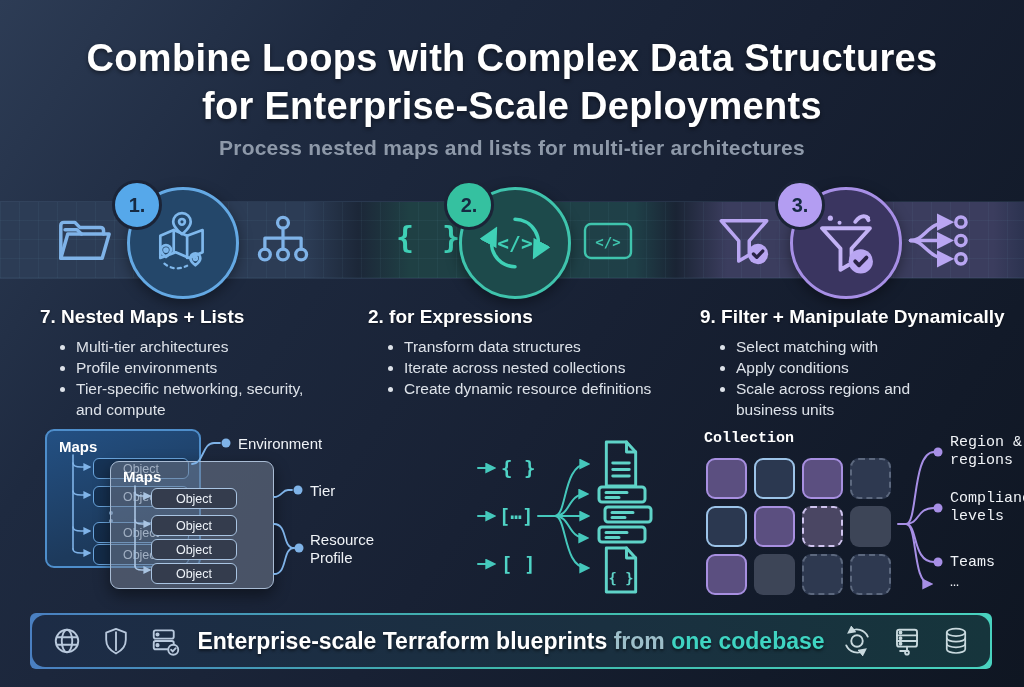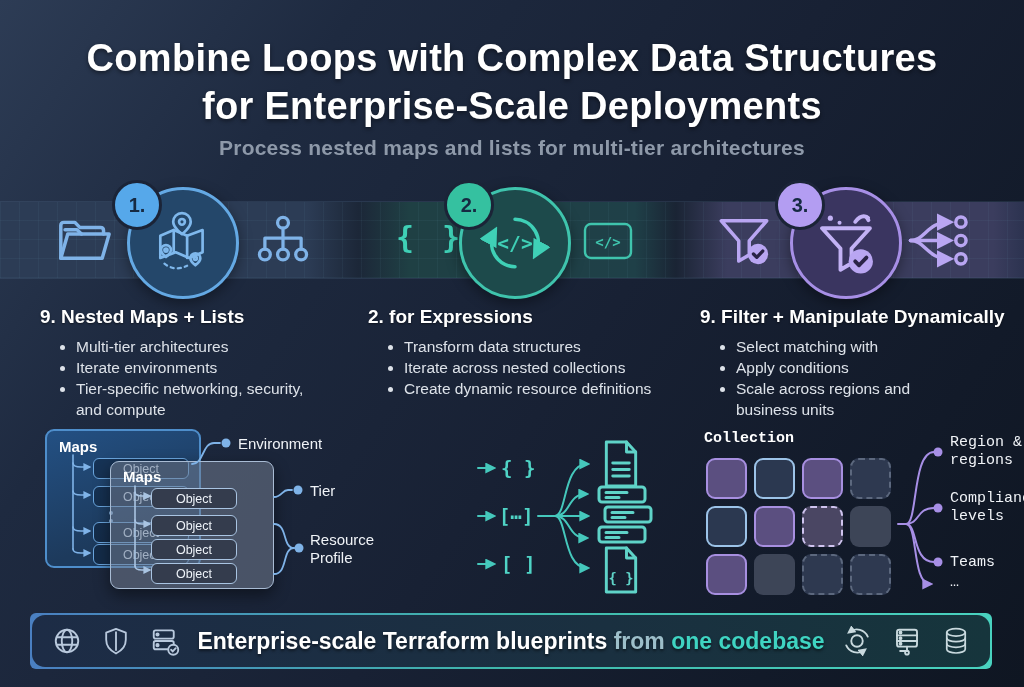--- a/index.html
+++ b/index.html
@@ -192,24 +192,24 @@
       <circle cx="29.5" cy="5" r="2.8"></circle>
       <circle cx="29.5" cy="15" r="2.8"></circle>
       <circle cx="29.5" cy="25" r="2.8"></circle>
       <path d="M2 15 C10 15 11 5 23 5" marker-end="url(#mfan)"></path>
       <path d="M2 15 H23" marker-end="url(#mfan)"></path>
       <path d="M2 15 C10 15 11 25 23 25" marker-end="url(#mfan)"></path>
     </g>
   </svg>
 
   <div class="step s1">
-    <h2>9. Nested Maps + Lists</h2>
+    <h2>7. Nested Maps + Lists</h2>
     <ul>
       <li>Multi-tier architectures</li>
-      <li>Iterate environments</li>
+      <li>Profile environments</li>
       <li>Tier-specific networking, security, and compute</li>
     </ul>
   </div>
   <div class="step s2">
     <h2>2. for Expressions</h2>
     <ul>
       <li>Transform data structures</li>
       <li>Iterate across nested collections</li>
       <li>Create dynamic resource definitions</li>
     </ul>

